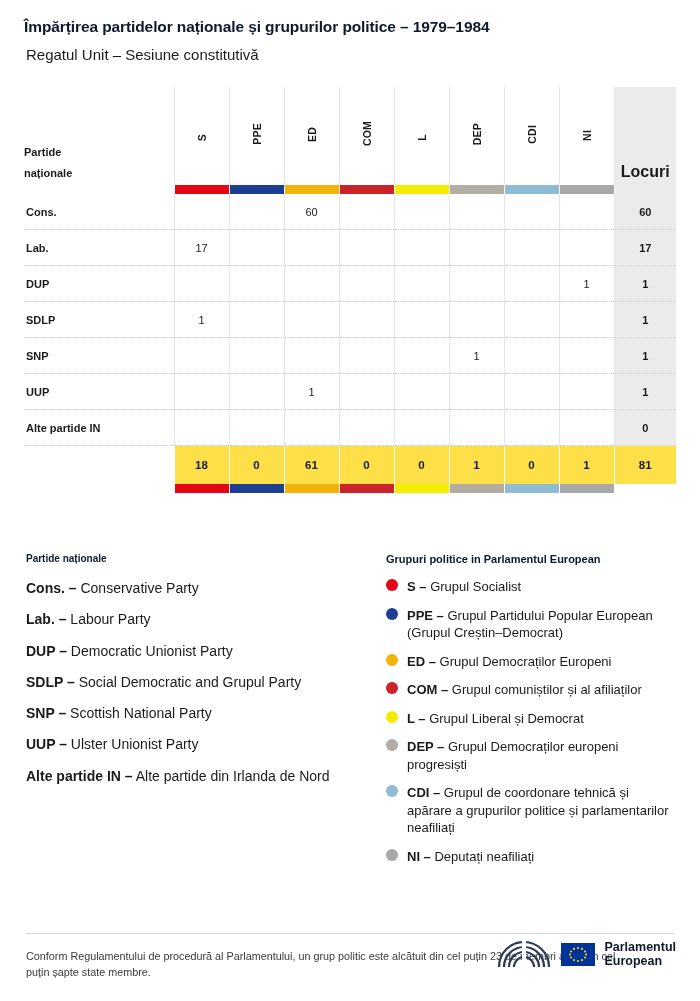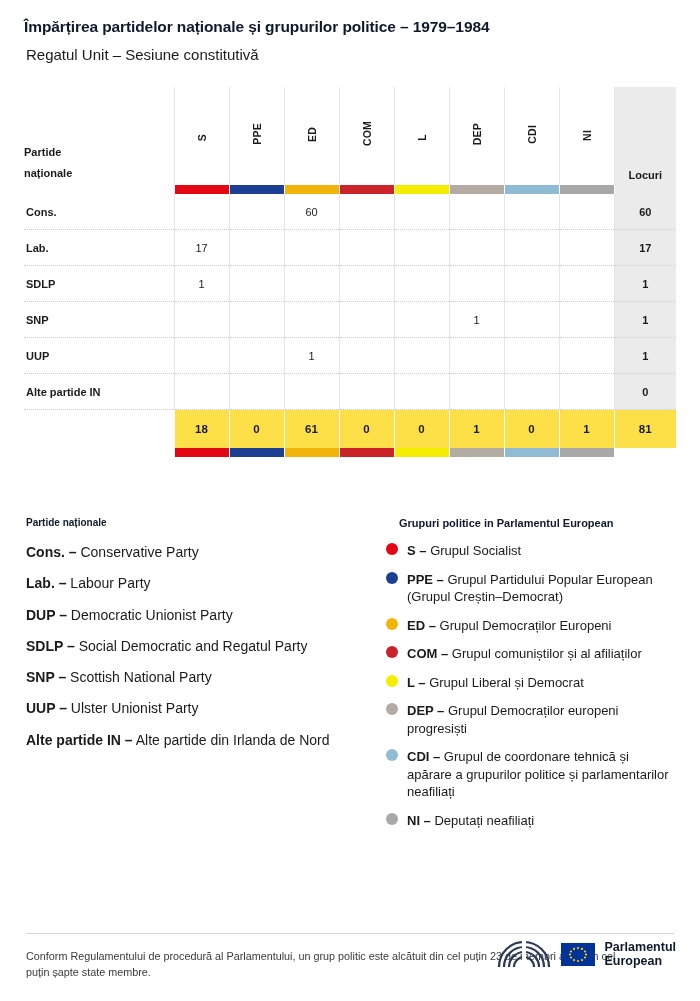--- a/index.html
+++ b/index.html
@@ -81,21 +81,21 @@
     height: 98px;
   }
   .hdr-party .lbl {
     font-size: 11px;
     font-weight: bold;
     line-height: 1.75;
     display: block;
     padding-bottom: 2px;
   }
   .hdr-seats .lbl {
-    font-size: 11px;
+    font-size: 16px;
     font-weight: bold;
     display: block;
     padding-bottom: 4px;
   }
 
   
   tr.colorstrip td {
     height: 9px;
     padding: 0;
   }
@@ -152,21 +152,21 @@
     gap: 0;
   }
   .legend-col-left { width: 360px; padding-left: 2px; }
   .legend-col-right { flex: 1; }
   .legend-title {
     font-size: 10px;
     font-weight: bold;
     color: #0e1a2b;
     margin-bottom: 14px;
   }
-  .legend-title.small { font-size: 11px; margin-bottom: 13px; margin-left: 13px; }
+  .legend-title.small { font-size: 11px; margin-bottom: 13px; }
   .legend-line {
     font-size: 14px;
     line-height: 1.45;
     margin-bottom: 11px;
     color: #1b1b1b;
   }
   .legend-line b { font-weight: bold; }
   .grp-item {
     display: flex;
     align-items: flex-start;
@@ -315,20 +315,32 @@
           <td class="val"></td>
           <td class="val"></td>
           <td class="val"></td>
           <td class="val"></td>
           <td class="val"></td>
           <td class="val"></td>
           <td class="val"></td>
           <td class="seats">17</td>
         </tr>
         <tr class="datarow">
+          <td class="party">DUP</td>
+          <td class="val"></td>
+          <td class="val"></td>
+          <td class="val"></td>
+          <td class="val"></td>
+          <td class="val"></td>
+          <td class="val"></td>
+          <td class="val"></td>
+          <td class="val">1</td>
+          <td class="seats">1</td>
+        </tr>
+        <tr class="datarow">
           <td class="party">SDLP</td>
           <td class="val">1</td>
           <td class="val"></td>
           <td class="val"></td>
           <td class="val"></td>
           <td class="val"></td>
           <td class="val"></td>
           <td class="val"></td>
           <td class="val"></td>
           <td class="seats">1</td>
@@ -396,21 +408,21 @@
       </tbody>
   </table>
 
   <div class="legend">
     <div class="legend-col-left">
       <div class="legend-title">Partide naționale</div>
       <div id="legend-parties">
           <div class="legend-line"><b>Cons. –</b><span> Conservative Party</span></div>
           <div class="legend-line"><b>Lab. –</b><span> Labour Party</span></div>
           <div class="legend-line"><b>DUP –</b><span> Democratic Unionist Party</span></div>
-          <div class="legend-line"><b>SDLP –</b><span> Social Democratic and Regatul Party</span></div>
+          <div class="legend-line"><b>SDLP –</b><span> Social Democratic and Grupul Party</span></div>
           <div class="legend-line"><b>SNP –</b><span> Scottish National Party</span></div>
           <div class="legend-line"><b>UUP –</b><span> Ulster Unionist Party</span></div>
           <div class="legend-line"><b>Alte partide IN –</b><span> Alte partide din Irlanda de Nord</span></div>
         </div>
     </div>
     <div class="legend-col-right">
       <div class="legend-title small">Grupuri politice in Parlamentul European</div>
       <div id="legend-groups">
           <div class="grp-item">
             <span class="dot" style="background:#e30613"></span>

